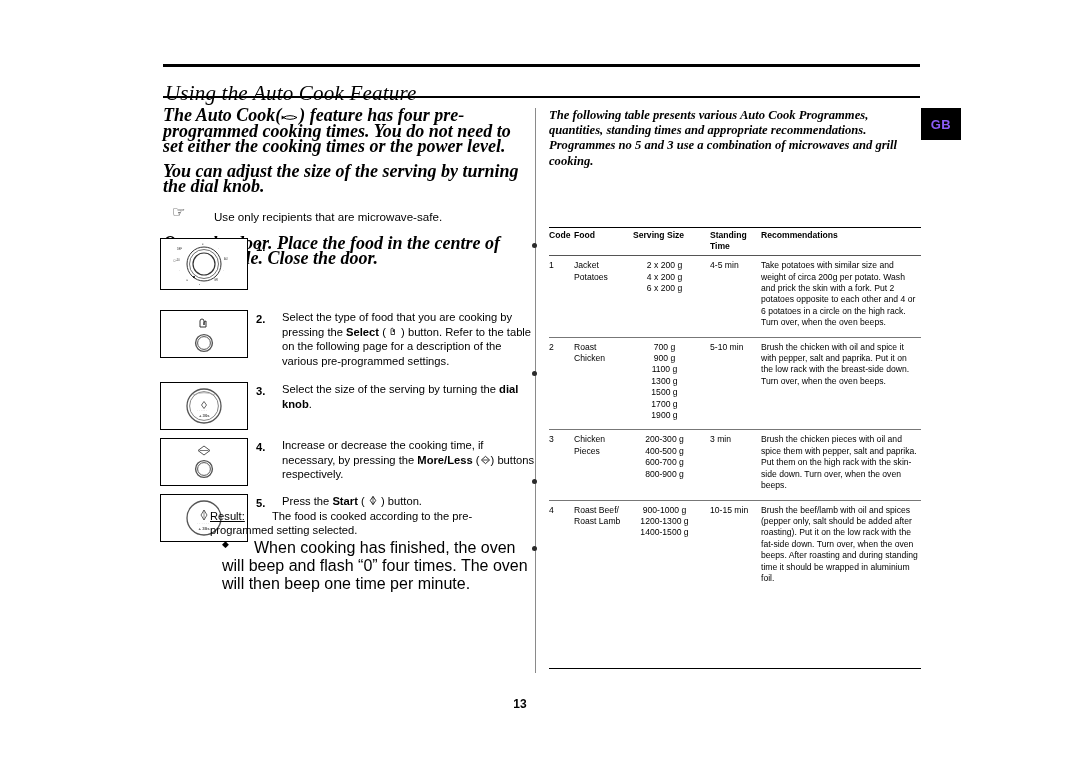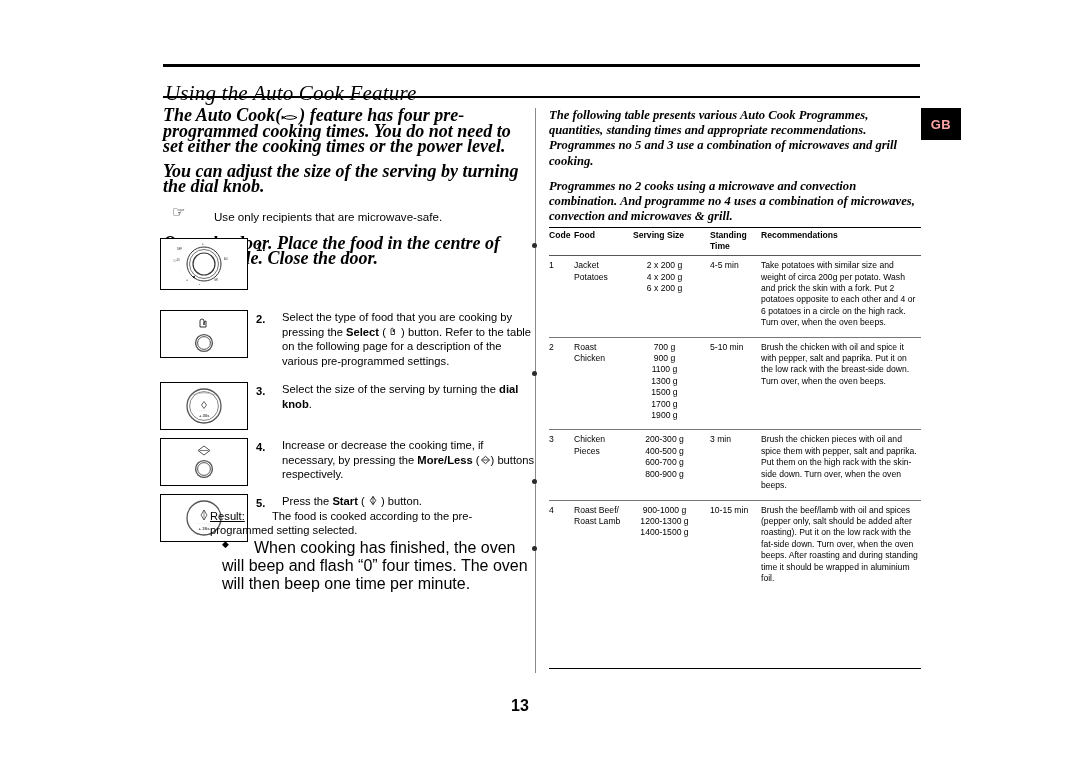--- a/index.html
+++ b/index.html
@@ -187,21 +187,21 @@
     line-height: 15.2px;
     margin: 0 0 10px 0;
   }
 
   
   .gb-badge {
     position: absolute;
     left: 921px; top: 108px;
     width: 40px; height: 32px;
     background: #000;
-    color: #fca5a5;
+    color: #8b5cf6;
     font-size: 13px;
     font-weight: bold;
     display: flex;
     align-items: center;
     justify-content: center;
     letter-spacing: 0.5px;
   }
 
   
   .auto-table {
@@ -242,21 +242,21 @@
     background: #000;
   }
   .multi { white-space: pre-line; }
 
   
   .page-number {
     position: absolute;
     left: 0; top: 697px;
     width: 1040px;
     text-align: center;
-    font-size: 16px;
+    font-size: 12px;
     font-weight: bold;
   }
 
   
   .knob-svg { display: block; margin: 0 auto; }
 </style>
 </head>
 <body>
 
 <div class="page">
@@ -406,21 +406,20 @@
       <div class="result-bullet-row">
         <span class="result-bullet">◆</span>
         <span class="result-bullet-text">When cooking has finished, the oven will beep and flash “0” four times. The oven will then beep one time per minute.</span>
       </div>
     </div>
 
   </div>
 
   <div class="right-col">
     <p class="rc-para">The following table presents various Auto Cook Programmes, quantities, standing times and appropriate recommendations. Programmes no 5 and 3 use a combination of microwaves and grill cooking.</p>
-    <p class="rc-para">Programmes no 2 cooks using a microwave and convection combination. And programme no 4 uses a combination of microwaves, convection and microwaves &amp; grill.</p>
   </div>
 
   <table class="auto-table">
     <thead>
       <tr>
         <th class="c-code">Code</th>
         <th class="c-food">Food</th>
         <th class="c-size" style="text-align:left;padding-right:3px !important">Serving Size</th>
         <th class="c-stand">Standing Time</th>
         <th class="c-rec">Recommendations</th>

